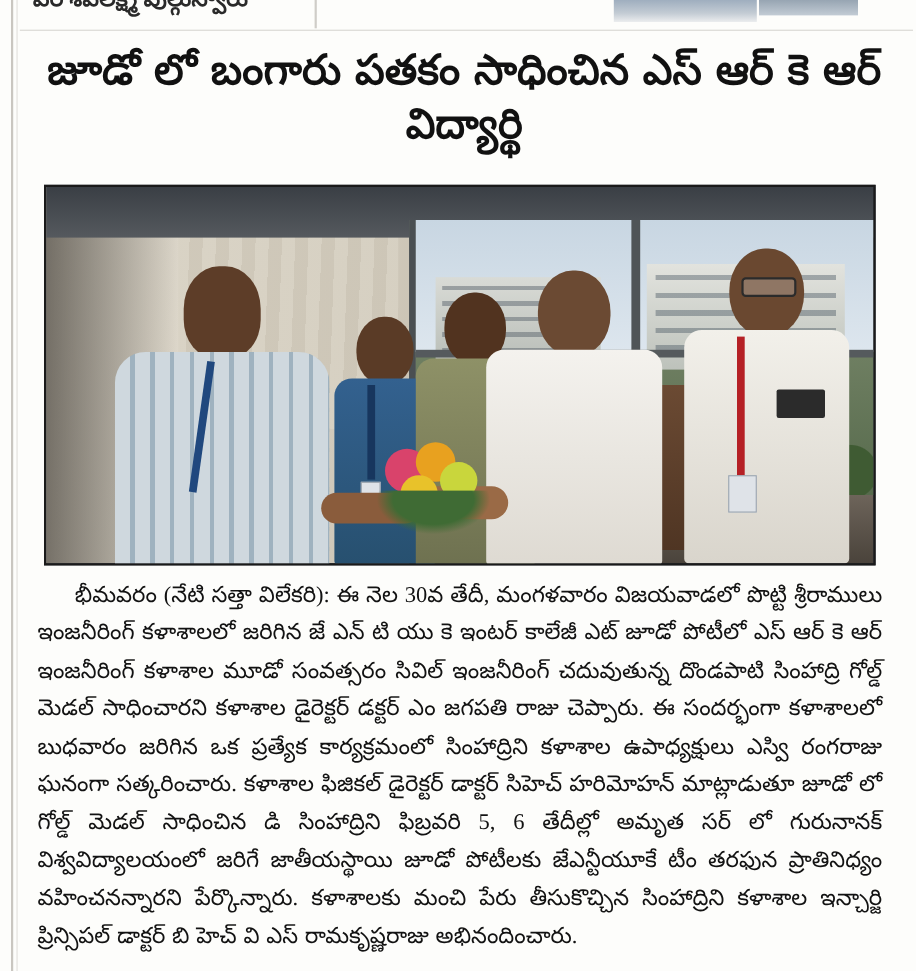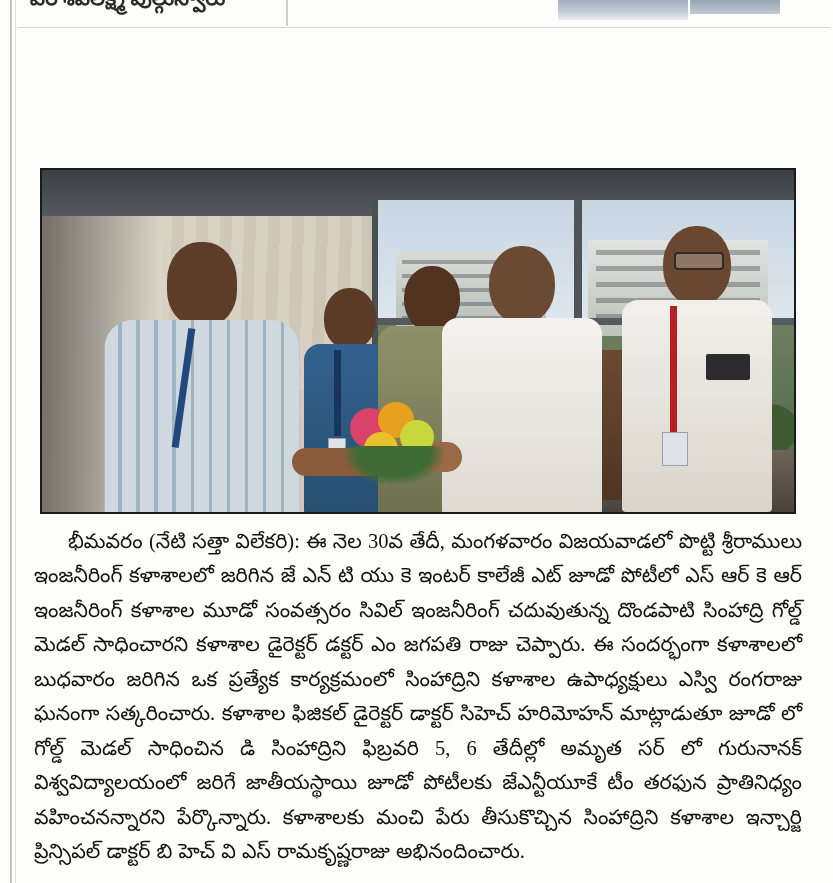--- a/index.html
+++ b/index.html
@@ -298,20 +298,21 @@
   <div class="left-rule2"></div>
 
   <div class="top-strip">
     <div class="frag">వరి శివలక్ష్మి పుల్గుస్వారు</div>
     <div class="colbreak"></div>
     <div class="photo-bleed"></div>
     <div class="photo-bleed2"></div>
   </div>
   <div class="rule-under-strip"></div>
 
+  <div class="headline">జూడో లో బంగారు పతకం సాధించిన ఎస్ ఆర్ కె ఆర్ విద్యార్థి</div>
 
   <div class="photo-wrap">
     <div class="photo">
       <div class="wall-left">
         <div class="panel"></div>
         <div class="shadow"></div>
       </div>
       <div class="ceiling"></div>
 
       <div class="window-frame">

